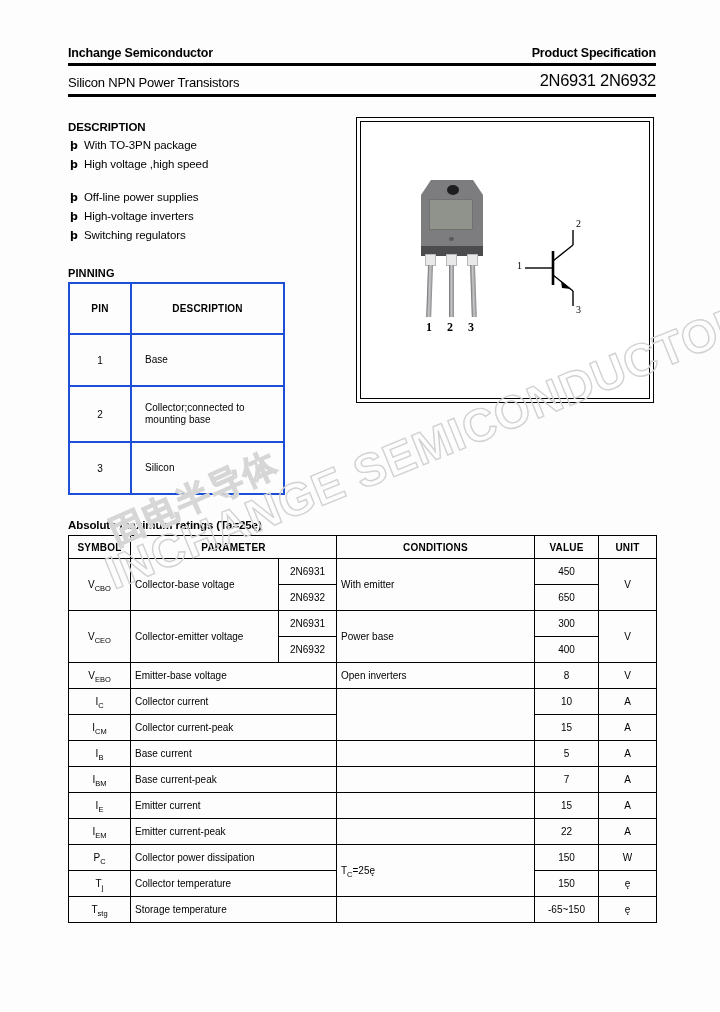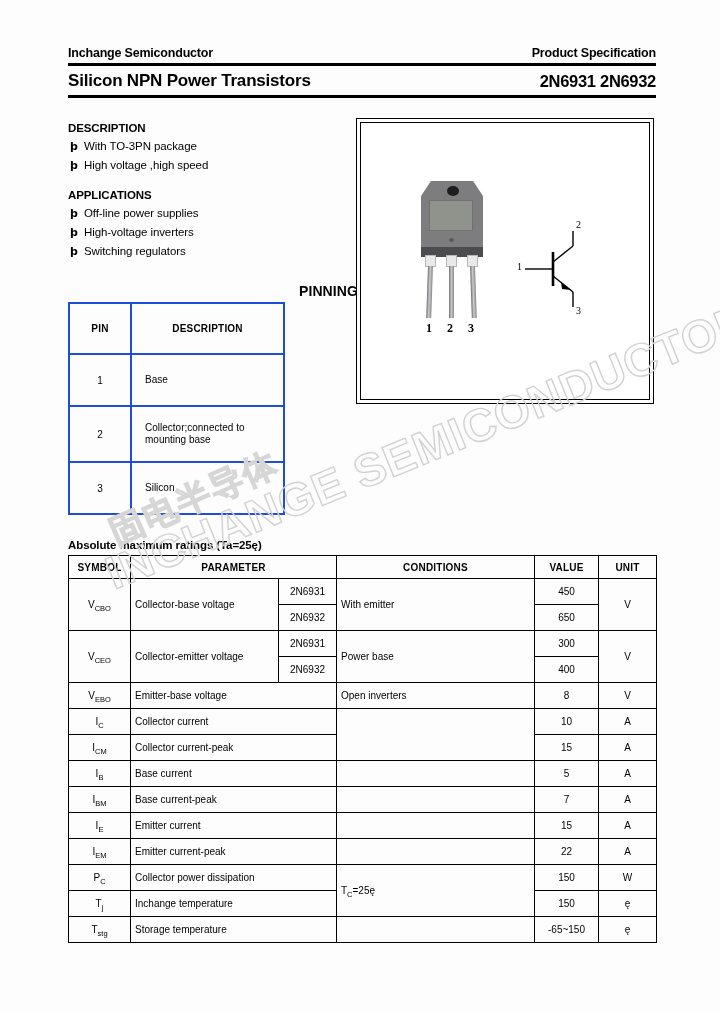--- a/index.html
+++ b/index.html
@@ -44,28 +44,28 @@
     background: #000;
     width: 100%;
   }
   .hdr-row2 {
     display: flex;
     justify-content: space-between;
     align-items: flex-end;
     padding: 5px 0 4px 0;
   }
   .hdr-title {
-    font-size: 17px;
-    font-weight: bold;
+    font-size: 13px;
+    font-weight: normal;
     letter-spacing: -0.2px;
     text-align: right;
   }
   .hdr-parts {
     font-size: 16.5px;
-    font-weight: bold;
+    font-weight: normal;
     letter-spacing: -0.3px;
   }
 
   
   .body-area {
     position: relative;
     margin-top: 24px;
   }
   .left-col {
     width: 290px;
@@ -93,25 +93,24 @@
     width: 14px;
     font-family: "DejaVu Sans", sans-serif;
     font-size: 11px;
     font-weight: bold;
   }
   .gap-block { height: 14px; }
 
   
   .pin-wrap { margin-top: 22px; }
   .pin-label {
-    font-size: 14px;
+    font-size: 11px;
     font-weight: bold;
     margin-bottom: 3px;
     letter-spacing: 0.1px;
-    text-align: right;
   }
   table.pin {
     border-collapse: collapse;
     width: 215px;
     table-layout: fixed;
   }
   table.pin td, table.pin th {
     border: 2px solid #1d4ed8;
     font-size: 10px;
     font-weight: normal;
@@ -346,21 +345,20 @@
             <span>With TO-3PN package</span>
           </li>
           <li>
             <span class="bul-glyph">þ</span>
             <span>High voltage ,high speed</span>
           </li>
         </ul>
 
         <div class="gap-block"></div>
 
-        <div class="sec-title">APPLICATIONS</div>
         <ul class="bullets">
           <li>
             <span class="bul-glyph">þ</span>
             <span>Off-line power supplies</span>
           </li>
           <li>
             <span class="bul-glyph">þ</span>
             <span>High-voltage inverters</span>
           </li>
           <li>
@@ -547,21 +545,21 @@
           <tr class="rh">
             <td class="c-sym"><span>P</span><sub>C</sub></td>
             <td class="c-par" colspan="2">Collector power dissipation</td>
             <td class="c-cond" rowspan="2"><span>T</span><sub>C</sub><span>=25ę</span></td>
             <td class="c-val">150</td>
             <td class="c-unit">W</td>
           </tr>
 
           <tr class="rh">
             <td class="c-sym"><span>T</span><sub>j</sub></td>
-            <td class="c-par" colspan="2">Inchange temperature</td>
+            <td class="c-par" colspan="2">Collector temperature</td>
             <td class="c-val">150</td>
             <td class="c-unit">ę</td>
           </tr>
 
           <tr class="rh">
             <td class="c-sym"><span>T</span><sub>stg</sub></td>
             <td class="c-par" colspan="2">Storage temperature</td>
             <td class="c-cond"></td>
             <td class="c-val">-65~150</td>
             <td class="c-unit">ę</td>

